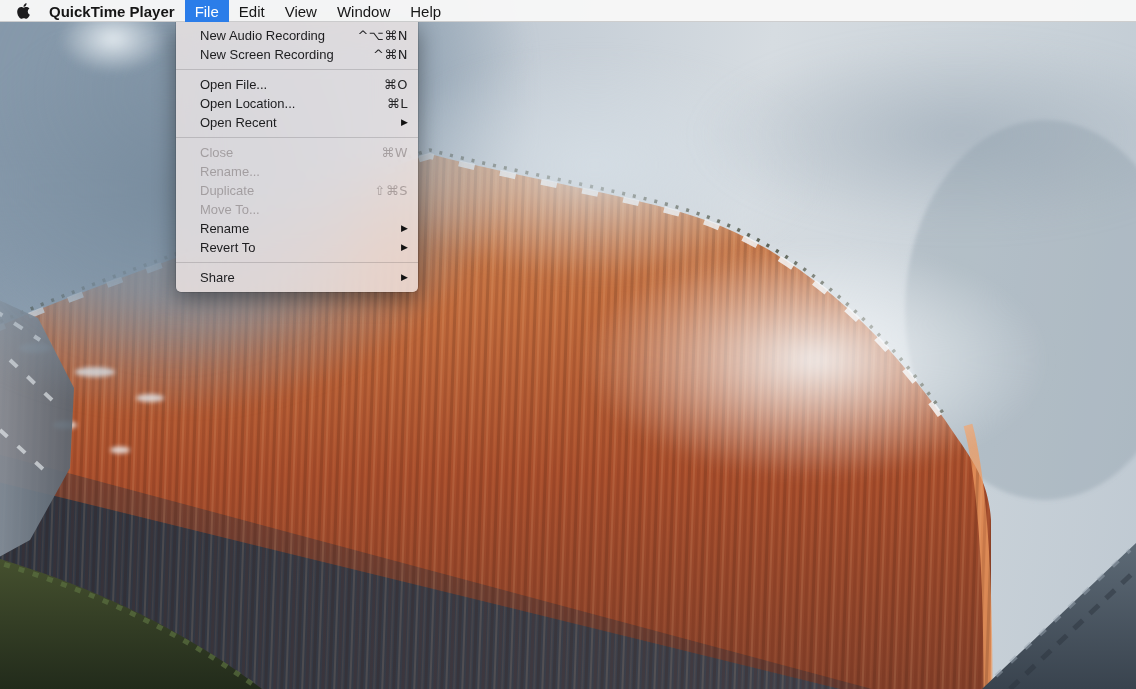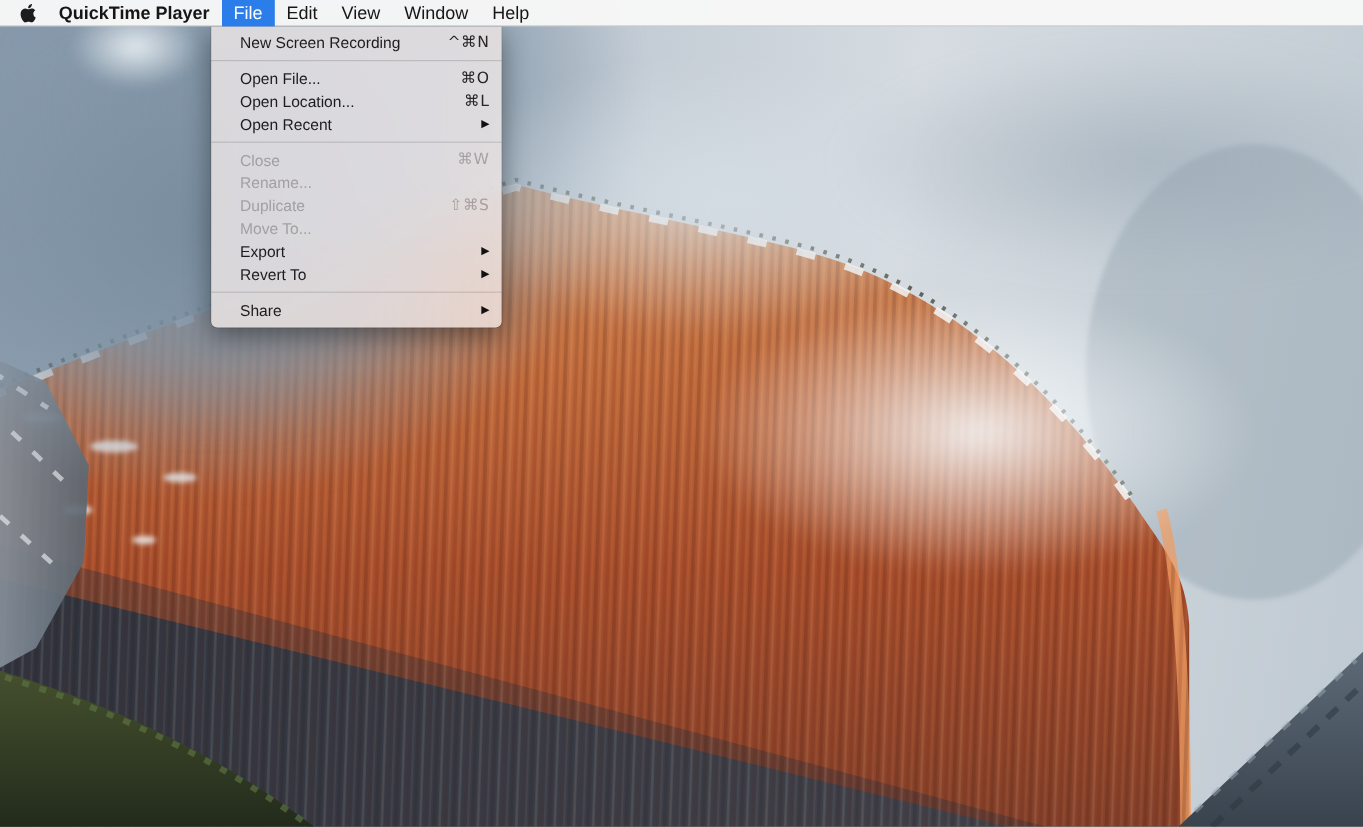--- a/index.html
+++ b/index.html
@@ -155,20 +155,24 @@
     <div class="mb-item mb-menu active">File</div>
     <div class="mb-item mb-menu">Edit</div>
     <div class="mb-item mb-menu">View</div>
     <div class="mb-item mb-menu">Window</div>
     <div class="mb-item mb-menu">Help</div>
   </div>
 
   <div class="menu-panel">
 
     <div class="mi enabled">
+      <span class="lbl">New Audio Recording</span>
+      <span class="sc">^⌥⌘N</span>
+    </div>
+    <div class="mi enabled">
       <span class="lbl">New Screen Recording</span>
       <span class="sc">^⌘N</span>
     </div>
 
     <div class="msep"></div>
 
     <div class="mi enabled">
       <span class="lbl">Open File...</span>
       <span class="sc">⌘O</span>
     </div>
@@ -191,21 +195,21 @@
       <span class="lbl">Rename...</span>
     </div>
     <div class="mi disabled">
       <span class="lbl">Duplicate</span>
       <span class="sc">⇧⌘S</span>
     </div>
     <div class="mi disabled">
       <span class="lbl">Move To...</span>
     </div>
     <div class="mi enabled">
-      <span class="lbl">Export</span>
+      <span class="lbl">Rename</span>
       <span class="arrow">▶</span>
     </div>
     <div class="mi enabled">
       <span class="lbl">Revert To</span>
       <span class="arrow">▶</span>
     </div>
 
     <div class="msep"></div>
 
     <div class="mi enabled">

